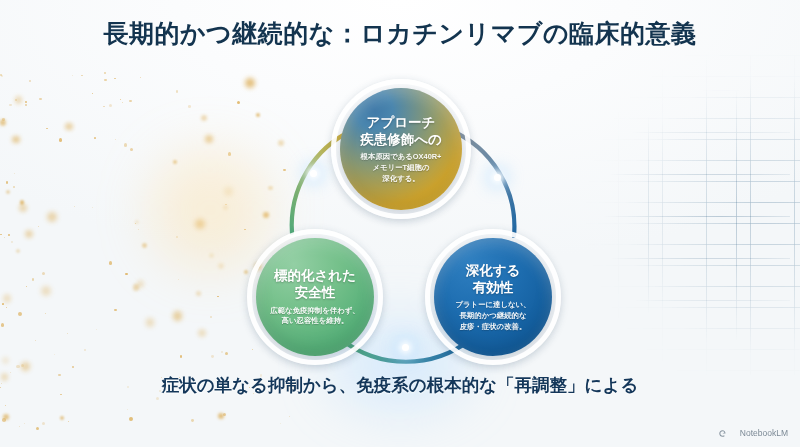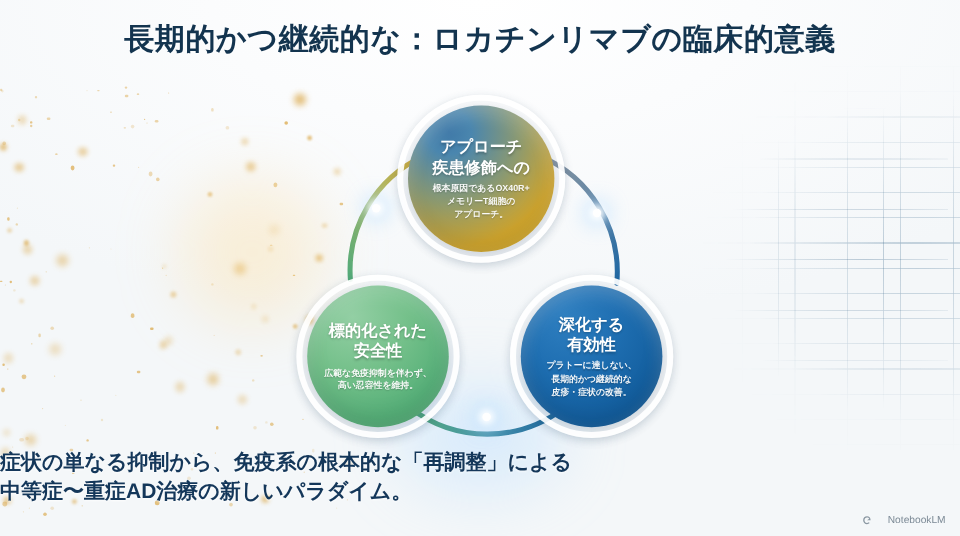--- a/index.html
+++ b/index.html
@@ -176,20 +176,21 @@
       0 0 16px 7px rgba(190,225,255,0.75);
     z-index: 5;
   }
 
   
   .caption {
     position: absolute;
     left: 0;
     top: 373px;
     width: 800px;
+    text-align: center;
     font-size: 17.5px;
     font-weight: bold;
     color: #14375a;
     line-height: 1.38;
     z-index: 6;
     text-shadow: 0 1px 2px rgba(255,255,255,0.9);
   }
   .caption-line { display: block; }
 
   
@@ -406,21 +407,21 @@
 
     <div class="node" id="node-top">
       <div class="ring"></div>
       <div class="node-title">
         <span>アプローチ</span><br>
         <span>疾患修飾への</span>
       </div>
       <div class="node-desc">
         <span>根本原因であるOX40R+</span><br>
         <span>メモリーT細胞の</span><br>
-        <span>アプローチ。</span>
+        <span>深化する。</span>
       </div>
     </div>
 
     <div class="node" id="node-right">
       <div class="ring"></div>
       <div class="node-title">
         <span>深化する</span><br>
         <span>有効性</span>
       </div>
       <div class="node-desc">
@@ -438,21 +439,20 @@
       </div>
       <div class="node-desc">
         <span>広範な免疫抑制を伴わず、</span><br>
         <span>高い忍容性を維持。</span>
       </div>
     </div>
   </div>
 
   <div class="caption">
     <span class="caption-line">症状の単なる抑制から、免疫系の根本的な「再調整」による</span>
-    <span class="caption-line">中等症〜重症AD治療の新しいパラダイム。</span>
   </div>
 
   <div class="watermark">
     <span>
       <svg width="9" height="9" viewBox="0 0 12 12">
         <path d="M6 1.6 C3.6 1.6 1.7 3.4 1.7 6 C1.7 8.6 3.6 10.4 6 10.4 C7.2 10.4 8.2 10 9 9.2 L7.9 8.2 C7.4 8.7 6.8 9 6 9 C4.4 9 3.2 7.7 3.2 6 C3.2 4.3 4.4 3 6 3 C7.1 3 8 3.6 8.5 4.5 L6 6 L10 6 C10 3.4 8.4 1.6 6 1.6 Z" fill="#8a97a2"></path>
       </svg>
     </span>
     <span>NotebookLM</span>
   </div>

